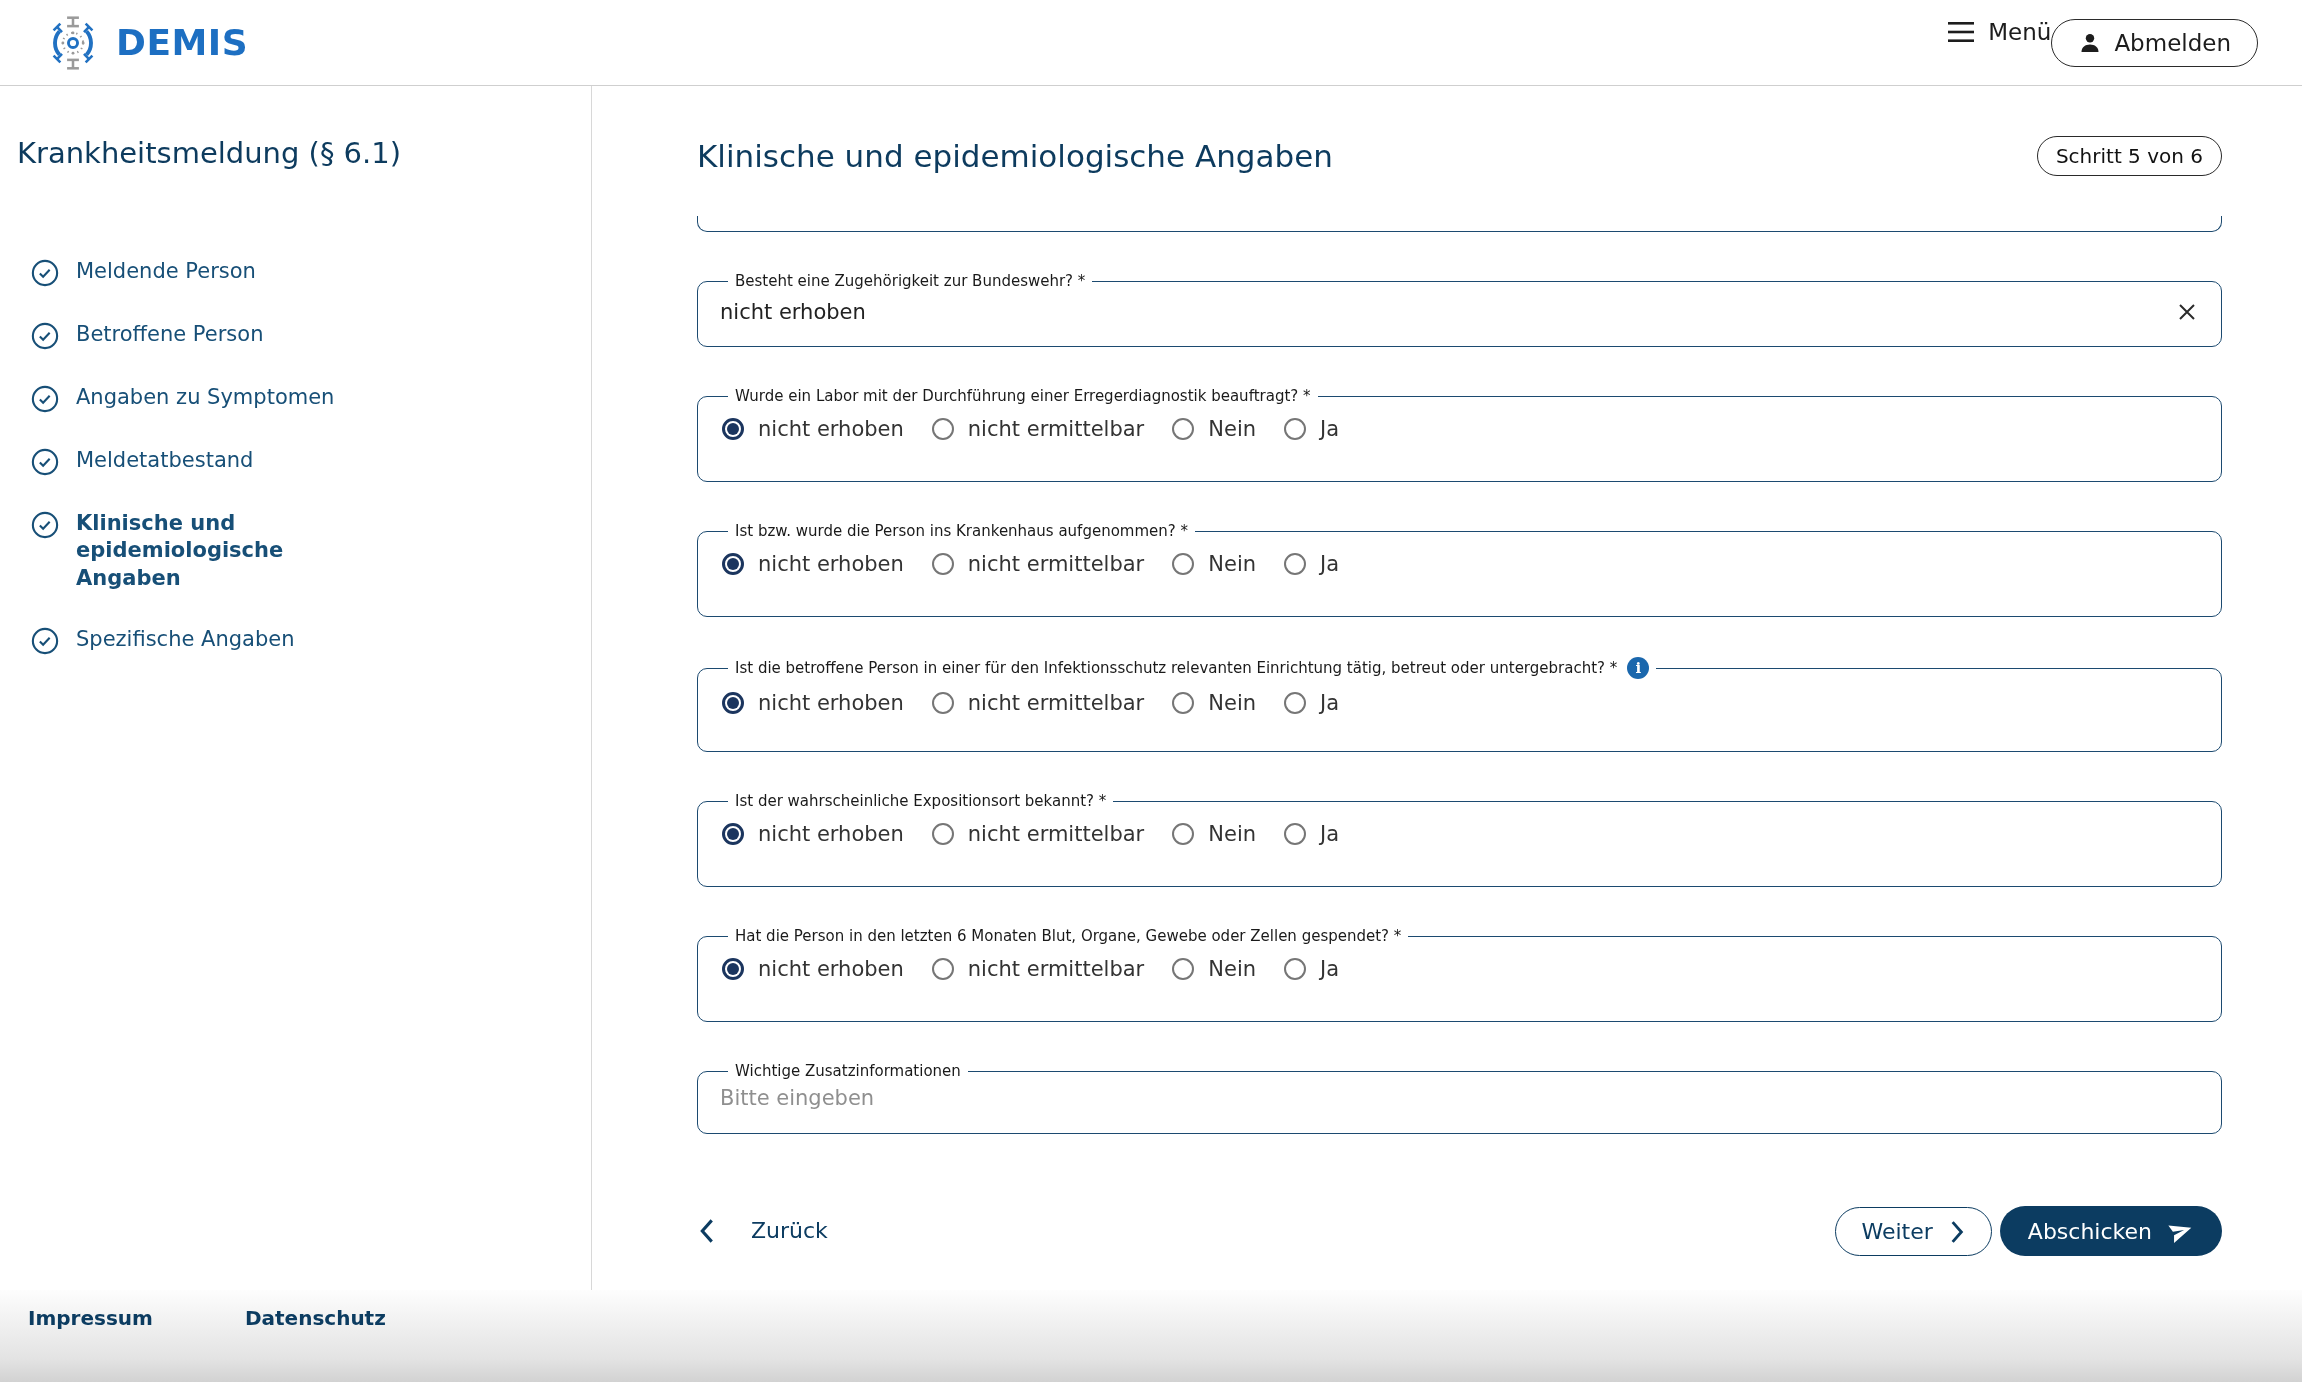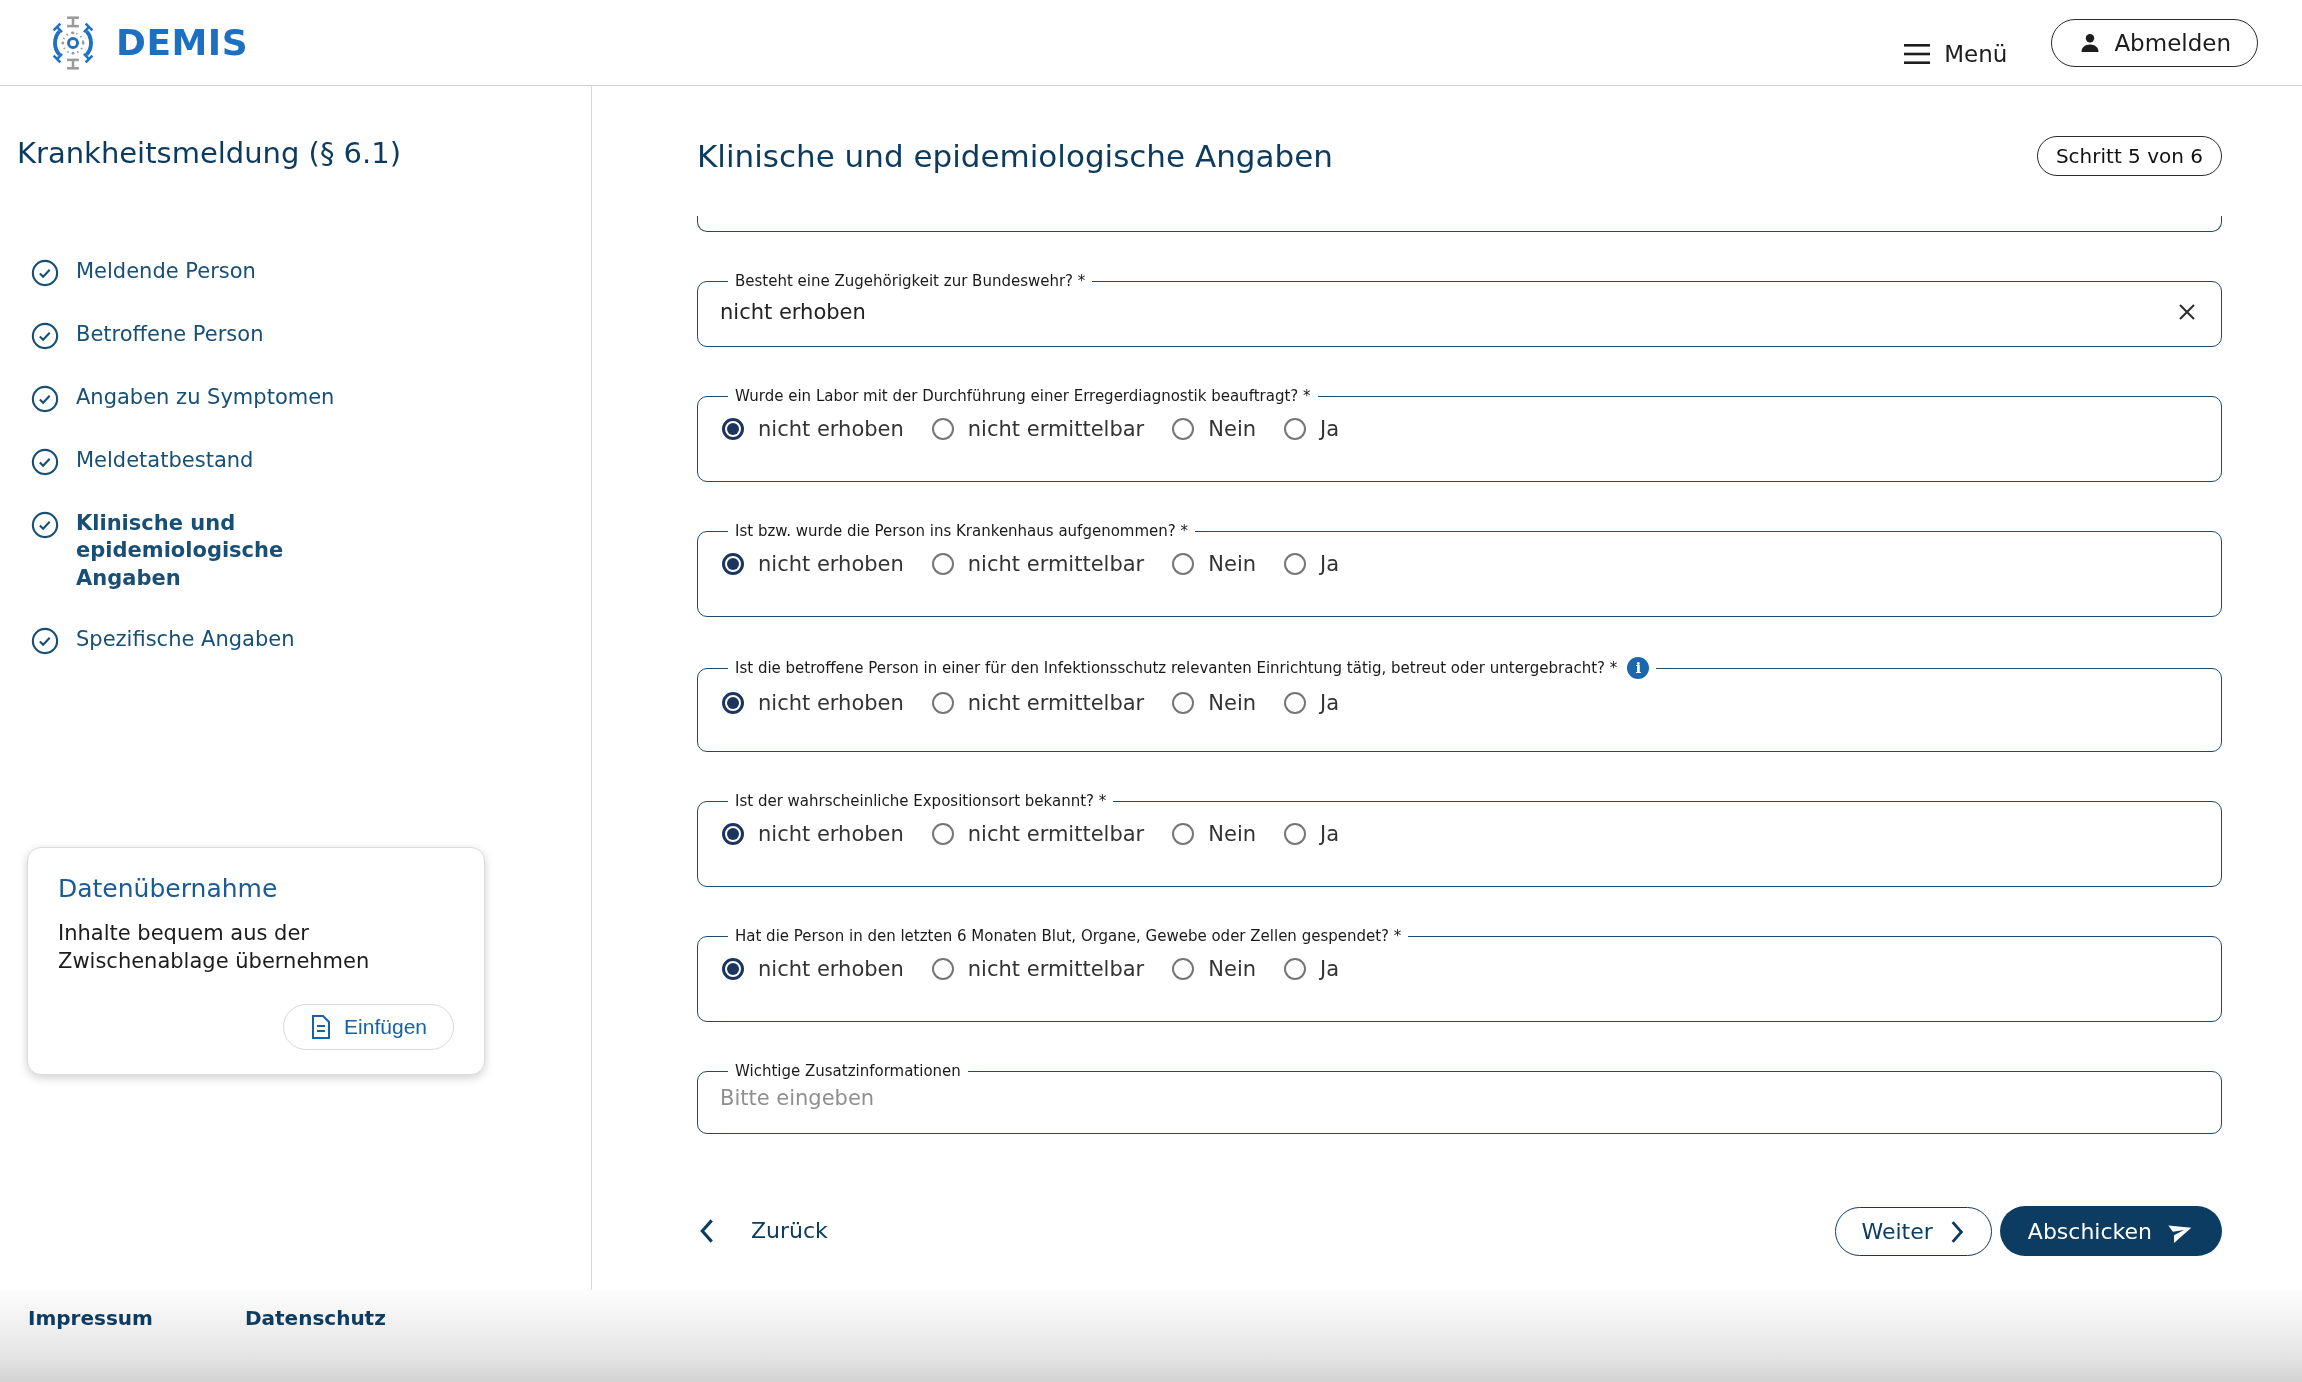--- a/index.html
+++ b/index.html
@@ -15,21 +15,21 @@
   }
   *{box-sizing:border-box;margin:0;padding:0;}
   html,body{width:2302px;height:1382px;overflow:hidden;background:#fff;
     font-family:"DejaVu Sans","Liberation Sans",sans-serif;color:#222;}
 
   
   header{height:86px;display:flex;align-items:center;justify-content:space-between;
     padding:0 44px 0 46px;border-bottom:1px solid #cfcfcf;background:#fff;}
   .logo-wrap{display:flex;align-items:center;gap:16px;}
   .logo-text{font-size:36px;font-weight:700;color:var(--logo-blue);letter-spacing:.5px;}
-  .header-right{display:flex;align-items:flex-end;gap:44px;}
+  .header-right{display:flex;align-items:flex-start;}
   .menu-btn{display:flex;align-items:center;gap:14px;font-size:23px;color:#1d1d1d;cursor:pointer;}
   .pill-btn{display:flex;align-items:center;gap:12px;border:1.6px solid #2b2b2b;border-radius:28px;
     padding:10px 26px;font-size:23px;color:#1d1d1d;background:#fff;cursor:pointer;}
 
   
   .content{display:flex;height:1204px;background:#fff;}
   aside{width:592px;flex:0 0 592px;border-right:1px solid #d8d8d8;padding:50px 30px 0 17px;}
   main{flex:1;padding:50px 80px 0 105px;}
 
   
@@ -192,34 +192,20 @@
       </div>
       <div class="step">
         <svg width="28" height="28" viewBox="0 0 24 24">
             <circle cx="12" cy="12" r="10.4" fill="none" stroke="#174f77" stroke-width="1.8"></circle>
             <path d="M7.6 12.4l2.8 2.8 5.6-6" fill="none" stroke="#174f77" stroke-width="1.8"></path>
           </svg>
         <span class="step-label">Spezifische Angaben</span>
       </div>
     </div>
 
-    <div class="clip-card">
-      <div class="clip-title">Datenübernahme</div>
-      <div class="clip-desc">Inhalte bequem aus der Zwischenablage übernehmen</div>
-      <div class="clip-btn-row">
-        <button class="clip-btn">
-          <svg width="22" height="24" viewBox="0 0 20 24">
-            <path d="M2 1h10l6 6v16H2z" fill="none" stroke="#1562a9" stroke-width="2"></path>
-            <line x1="6" y1="11" x2="14" y2="11" stroke="#1562a9" stroke-width="2"></line>
-            <line x1="6" y1="16" x2="14" y2="16" stroke="#1562a9" stroke-width="2"></line>
-          </svg>
-          <span>Einfügen</span>
-        </button>
-      </div>
-    </div>
   </aside>
 
   <main>
     <div class="title-row">
       <h1 class="page-title">Klinische und epidemiologische Angaben</h1>
       <span class="step-badge">Schritt 5 von 6</span>
     </div>
 
     <div class="partial-field"></div>
 

